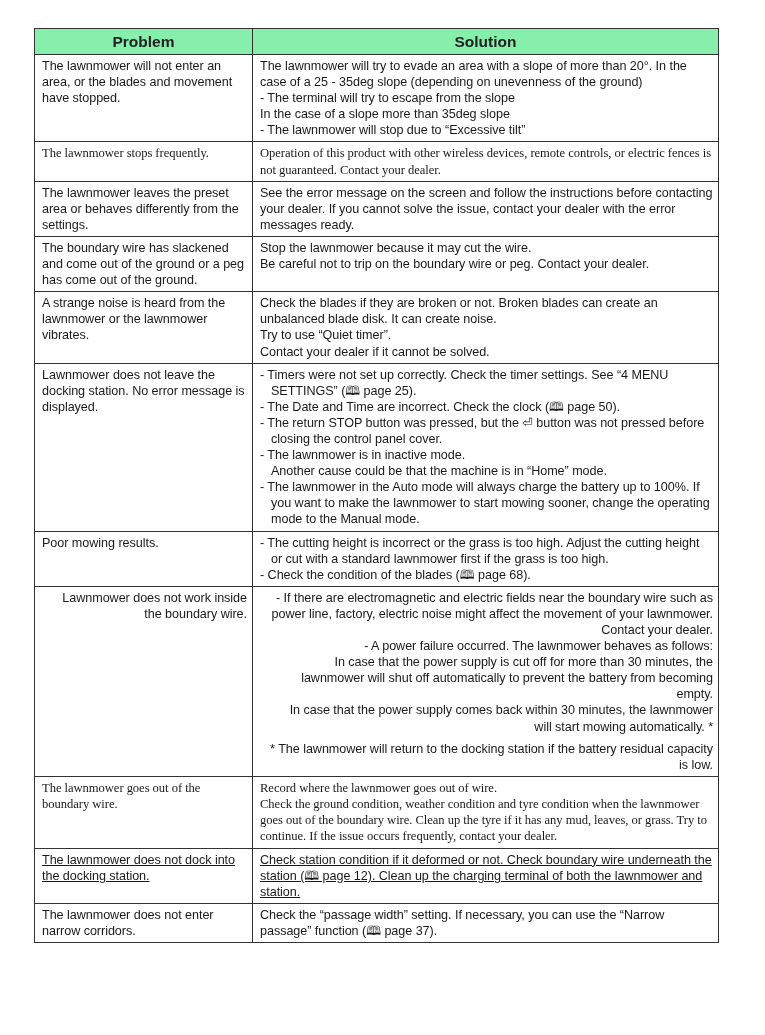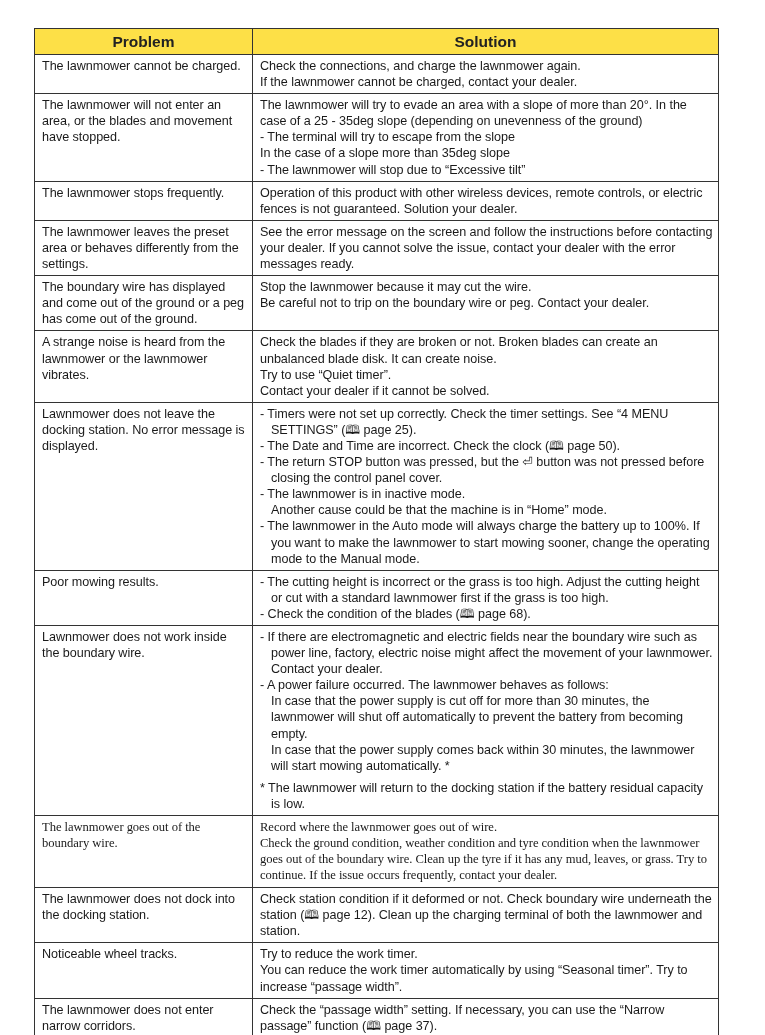--- a/index.html
+++ b/index.html
@@ -2,21 +2,21 @@
 <html><head>
 <meta charset="utf-8">
 <style>
   html, body { margin: 0; padding: 0; background: #ffffff; }
   body { width: 765px; height: 1035px; position: relative; overflow: hidden;
          font-family: "Liberation Sans", sans-serif; color: #1a1a1a; }
   table.ts { position: absolute; left: 34px; top: 28px; width: 684px;
              border-collapse: collapse; table-layout: fixed; }
   table.ts col.c1 { width: 218px; }
   table.ts col.c2 { width: 466px; }
-  table.ts th { background: #fde047; border: 1px solid #333; height: 25px;
+  table.ts th { background: #86efac; border: 1px solid #333; height: 25px;
                 font-size: 15.5px; font-weight: bold; text-align: center;
                 padding: 0; color: #222; }
   table.ts td { border: 1px solid #333; vertical-align: top; font-size: 12.6px;
                 line-height: 16.1px; padding: 3px 5px 3px 7px; letter-spacing: -0.05px; }
   table.ts td.prob { padding-left: 7px; }
   .line { display: block; }
   .bullet { display: block; padding-left: 11px; text-indent: -11px; }
   .indent { display: block; padding-left: 11px; }
   .note { display: block; padding-left: 11px; text-indent: -11px; margin-top: 6px; }
 </style>
@@ -28,50 +28,43 @@
       <col class="c1">
       <col class="c2">
     </colgroup>
   <thead>
     <tr>
       <th>Problem</th>
       <th>Solution</th>
     </tr>
   </thead>
   <tbody id="tbody">
-      <tr style="height: 38px;">
-        <td class="prob">The lawnmower cannot be charged.</td>
-        <td>
-          <span class="line">Check the connections, and charge the lawnmower again.</span>
-          <span class="line">If the lawnmower cannot be charged, contact your dealer.</span>
-        </td>
-      </tr>
       <tr style="height: 85px;">
         <td class="prob">The lawnmower will not enter an area, or the blades and movement have stopped.</td>
         <td>
           <span class="line">The lawnmower will try to evade an area with a slope of more than 20°. In the case of a 25 - 35deg slope (depending on unevenness of the ground)</span>
           <span class="line">-  The terminal will try to escape from the slope</span>
           <span class="line">In the case of a slope more than 35deg slope</span>
           <span class="line">-  The lawnmower will stop due to “Excessive tilt”</span>
         </td>
       </tr>
-      <tr style="height: 36px;">
+      <tr style="height: 36px; font-family: Liberation Serif, serif;">
         <td class="prob">The lawnmower stops frequently.</td>
         <td>
-          <span class="line">Operation of this product with other wireless devices, remote controls, or electric fences is not guaranteed. Solution your dealer.</span>
+          <span class="line">Operation of this product with other wireless devices, remote controls, or electric fences is not guaranteed. Contact your dealer.</span>
         </td>
       </tr>
       <tr style="height: 55px;">
         <td class="prob">The lawnmower leaves the preset area or behaves differently from the settings.</td>
         <td>
           <span class="line">See the error message on the screen and follow the instructions before contacting your dealer. If you cannot solve the issue, contact your dealer with the error messages ready.</span>
         </td>
       </tr>
       <tr style="height: 53px;">
-        <td class="prob">The boundary wire has displayed and come out of the ground or a peg has come out of the ground.</td>
+        <td class="prob">The boundary wire has slackened and come out of the ground or a peg has come out of the ground.</td>
         <td>
           <span class="line">Stop the lawnmower because it may cut the wire.</span>
           <span class="line">Be careful not to trip on the boundary wire or peg. Contact your dealer.</span>
         </td>
       </tr>
       <tr style="height: 69px; margin-left: 48px;">
         <td class="prob">A strange noise is heard from the lawnmower or the lawnmower vibrates.</td>
         <td>
           <span class="line">Check the blades if they are broken or not. Broken blades can create an unbalanced blade disk. It can create noise.</span>
           <span class="line">Try to use “Quiet timer”.</span>
@@ -89,48 +82,41 @@
           <span class="bullet">-  The lawnmower in the Auto mode will always charge the battery up to 100%. If you want to make the lawnmower to start mowing sooner, change the operating mode to the Manual mode.</span>
         </td>
       </tr>
       <tr style="height: 53px;">
         <td class="prob">Poor mowing results.</td>
         <td>
           <span class="bullet">-  The cutting height is incorrect or the grass is too high. Adjust the cutting height or cut with a standard lawnmower first if the grass is too high.</span>
           <span class="bullet">-  Check the condition of the blades (🕮 page 68).</span>
         </td>
       </tr>
-      <tr style="height: 173px;">
+      <tr style="height: 173px; text-align: right;">
         <td class="prob">Lawnmower does not work inside the boundary wire.</td>
         <td>
           <span class="bullet">-  If there are electromagnetic and electric fields near the boundary wire such as power line, factory, electric noise might affect the movement of your lawnmower. Contact your dealer.</span>
           <span class="bullet">-  A power failure occurred. The lawnmower behaves as follows:</span>
           <span class="indent">In case that the power supply is cut off for more than 30 minutes, the lawnmower will shut off automatically to prevent the battery from becoming empty.</span>
           <span class="indent">In case that the power supply comes back within 30 minutes, the lawnmower will start mowing automatically. *</span>
           <span class="note">*  The lawnmower will return to the docking station if the battery residual capacity is low.</span>
         </td>
       </tr>
       <tr style="height: 72px; font-family: Liberation Serif, serif;">
         <td class="prob">The lawnmower goes out of the boundary wire.</td>
         <td>
           <span class="line">Record where the lawnmower goes out of wire.</span>
           <span class="line">Check the ground condition, weather condition and tyre condition when the lawnmower goes out of the boundary wire. Clean up the tyre if it has any mud, leaves, or grass. Try to continue. If the issue occurs frequently, contact your dealer.</span>
         </td>
       </tr>
-      <tr style="height: 51px;">
+      <tr style="height: 51px; text-decoration: underline;">
         <td class="prob">The lawnmower does not dock into the docking station.</td>
         <td>
           <span class="line">Check station condition if it deformed or not. Check boundary wire underneath the station (🕮 page 12). Clean up the charging terminal of both the lawnmower and station.</span>
-        </td>
-      </tr>
-      <tr style="height: 52px;">
-        <td class="prob">Noticeable wheel tracks.</td>
-        <td>
-          <span class="line">Try to reduce the work timer.</span>
-          <span class="line">You can reduce the work timer automatically by using “Seasonal timer”. Try to increase  “passage width”.</span>
         </td>
       </tr>
       <tr style="height: 39px;">
         <td class="prob">The lawnmower does not enter narrow corridors.</td>
         <td>
           <span class="line">Check the “passage width” setting. If necessary, you can use the “Narrow passage” function (🕮  page 37).</span>
         </td>
       </tr>
     </tbody>
 </table>

